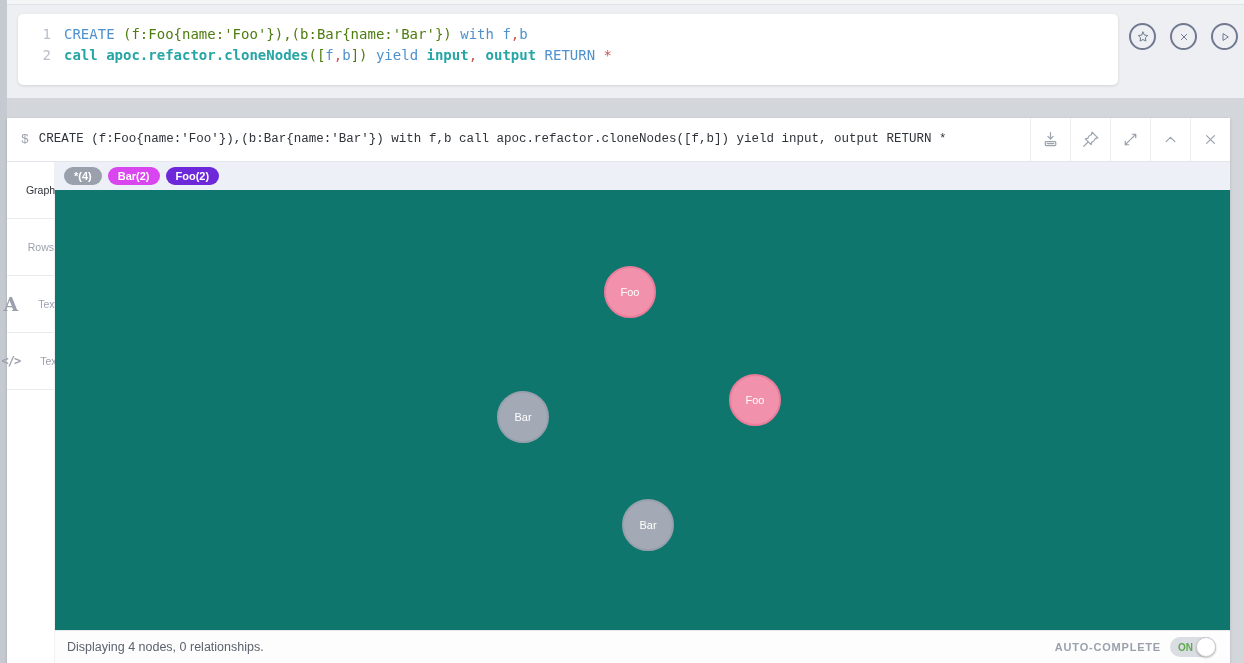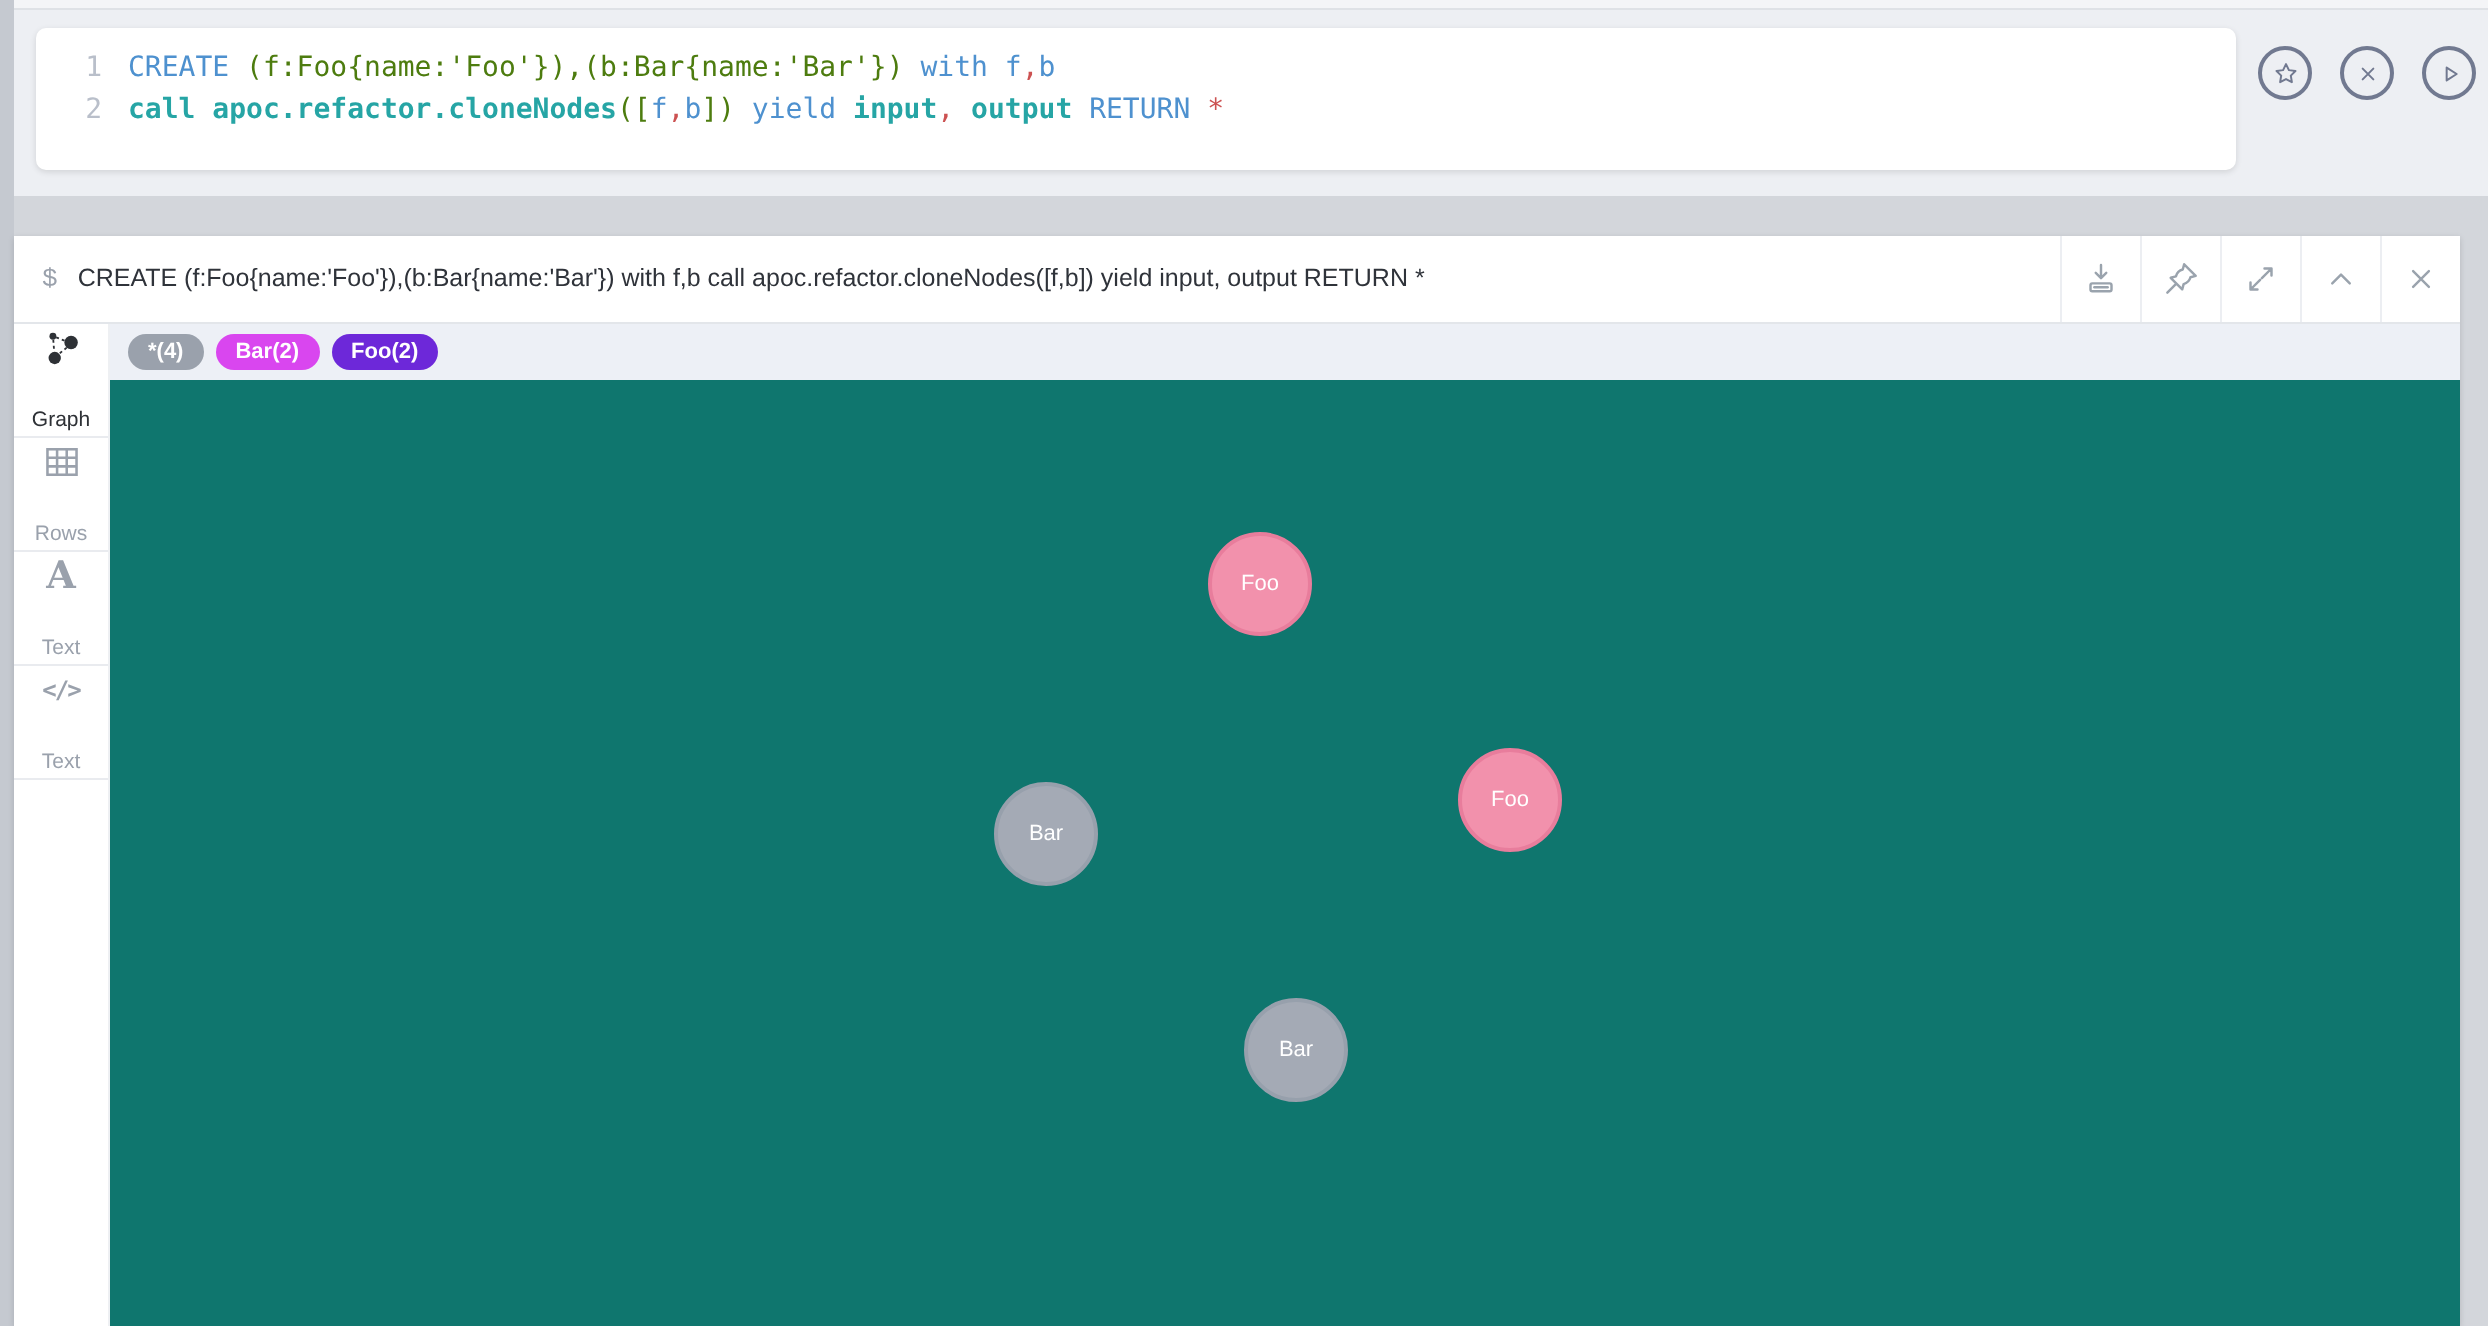--- a/index.html
+++ b/index.html
@@ -22,28 +22,28 @@
   .tok-procedure { color:#26a5a5;font-weight:bold; }
   .tok-plain { color:#4a4f57; }
   .editor-actions { position:absolute; right:6px; top:23px; display:flex; gap:14px; }
   .circle-btn { width:27px; height:27px; border-radius:50%; border:2px solid #717990; background:transparent; color:#717990; display:flex; align-items:center; justify-content:center; cursor:pointer; padding:0; }
   .circle-btn svg { width:16px; height:16px; stroke:currentColor; fill:none; stroke-width:1.5; stroke-linecap:round; stroke-linejoin:round; }
 
   
   .result-frame { position:absolute; left:7px; top:118px; width:1223px; height:545px; background:#fff; box-shadow:0 1px 3px rgba(0,0,0,.15); }
   .frame-header { display:flex; height:44px; border-bottom:1px solid #e3e6ea; align-items:stretch; }
   .prompt { line-height:43px; padding:0 10px 0 14px; color:#9aa1ac; font-family:"Liberation Mono",monospace; font-size:13px; }
-  .frame-query { flex:1; line-height:43px; font-family:Liberation Sans, sans-serif; font-size:12.5px; color:#2f333a; white-space:nowrap; overflow:hidden; cursor:pointer; }
+  .frame-query { flex:1; line-height:43px; font-family:Liberation Mono, monospace; font-size:12.5px; color:#2f333a; white-space:nowrap; overflow:hidden; cursor:pointer; }
   .frame-actions { display:flex; flex:none; }
   .frame-actions button { width:40px; border:none; border-left:1px solid #eceef2; background:none; color:#9aa3ad; display:flex; align-items:center; justify-content:center; cursor:pointer; }
   .frame-actions svg { width:21px; height:21px; stroke:currentColor; fill:none; stroke-width:1.4; stroke-linecap:round; stroke-linejoin:round; }
 
   .frame-body { position:absolute; left:0; right:0; top:44px; bottom:0; display:flex; }
   .view-sidebar { width:48px; flex:none; background:#fff; border-right:1px solid #eef0f3; }
-  .view-tab { height:57px; border-bottom:1px solid #e9ebef; display:flex; flex-direction:column; align-items:center; justify-content:center; gap:20px; color:#9aa1ac; font-size:10.5px; cursor:pointer; }
+  .view-tab { height:57px; border-bottom:1px solid #e9ebef; display:flex; flex-direction:row; align-items:center; justify-content:center; gap:20px; color:#9aa1ac; font-size:10.5px; cursor:pointer; }
   .view-tab.active { color:#2e3136; }
   .view-tab svg { width:22px; height:20px; }
   .icon-letter-serif { font-family:"DejaVu Serif",serif; font-size:19px; font-weight:bold; line-height:20px; }
   .icon-code-glyph { font-family:"DejaVu Sans Mono",monospace; font-size:12px; font-weight:bold; line-height:20px; letter-spacing:-1px; }
 
   .main-view { flex:1; min-width:0; display:flex; flex-direction:column; }
   .legend-bar { height:28px; flex:none; background:#edf0f6; display:flex; align-items:center; padding-left:9px; gap:6px; }
   .pill { color:#fff; font-size:11px; font-weight:bold; padding:3px 10px; border-radius:12px; cursor:pointer; }
   .graph-canvas { flex:1; position:relative; background:#0f766e; overflow:hidden; cursor:grab; }
   .gnode { position:absolute; width:52px; height:52px; border-radius:50%; border:2px solid; color:#fff; font-size:11px; display:flex; align-items:center; justify-content:center; cursor:pointer; }
@@ -158,16 +158,26 @@
             <span class="pill" style="background: rgb(154, 161, 172);">*(4)</span>
             <span class="pill" style="background: #d946ef;">Bar(2)</span>
             <span class="pill" style="background: #6d28d9;">Foo(2)</span>
           </div>
         <div class="graph-canvas" id="graph-canvas">
             <div class="gnode" style="left: 549px; top: 76px; background: rgb(242, 145, 172); border-color: rgb(232, 125, 156);">Foo</div>
             <div class="gnode" style="left: 674px; top: 184px; background: rgb(242, 145, 172); border-color: rgb(232, 125, 156);">Foo</div>
             <div class="gnode" style="left: 442px; top: 201px; background: rgb(164, 170, 181); border-color: rgb(151, 160, 172);">Bar</div>
             <div class="gnode" style="left: 567px; top: 309px; background: rgb(164, 170, 181); border-color: rgb(151, 160, 172);">Bar</div>
           </div>
+        <div class="status-bar">
+          <span>Displaying 4 nodes, 0 relationships.</span>
+          <div class="autocomplete">
+            <span class="autocomplete-label">AUTO-COMPLETE</span>
+            <div class="toggle">
+              <span class="toggle-on" id="toggle-on-text" style="color: rgb(95, 168, 79);">ON</span>
+              <span class="toggle-knob"></span>
+            </div>
+          </div>
+        </div>
       </div>
     </div>
   </section>
 </div>
 
 </body></html>

